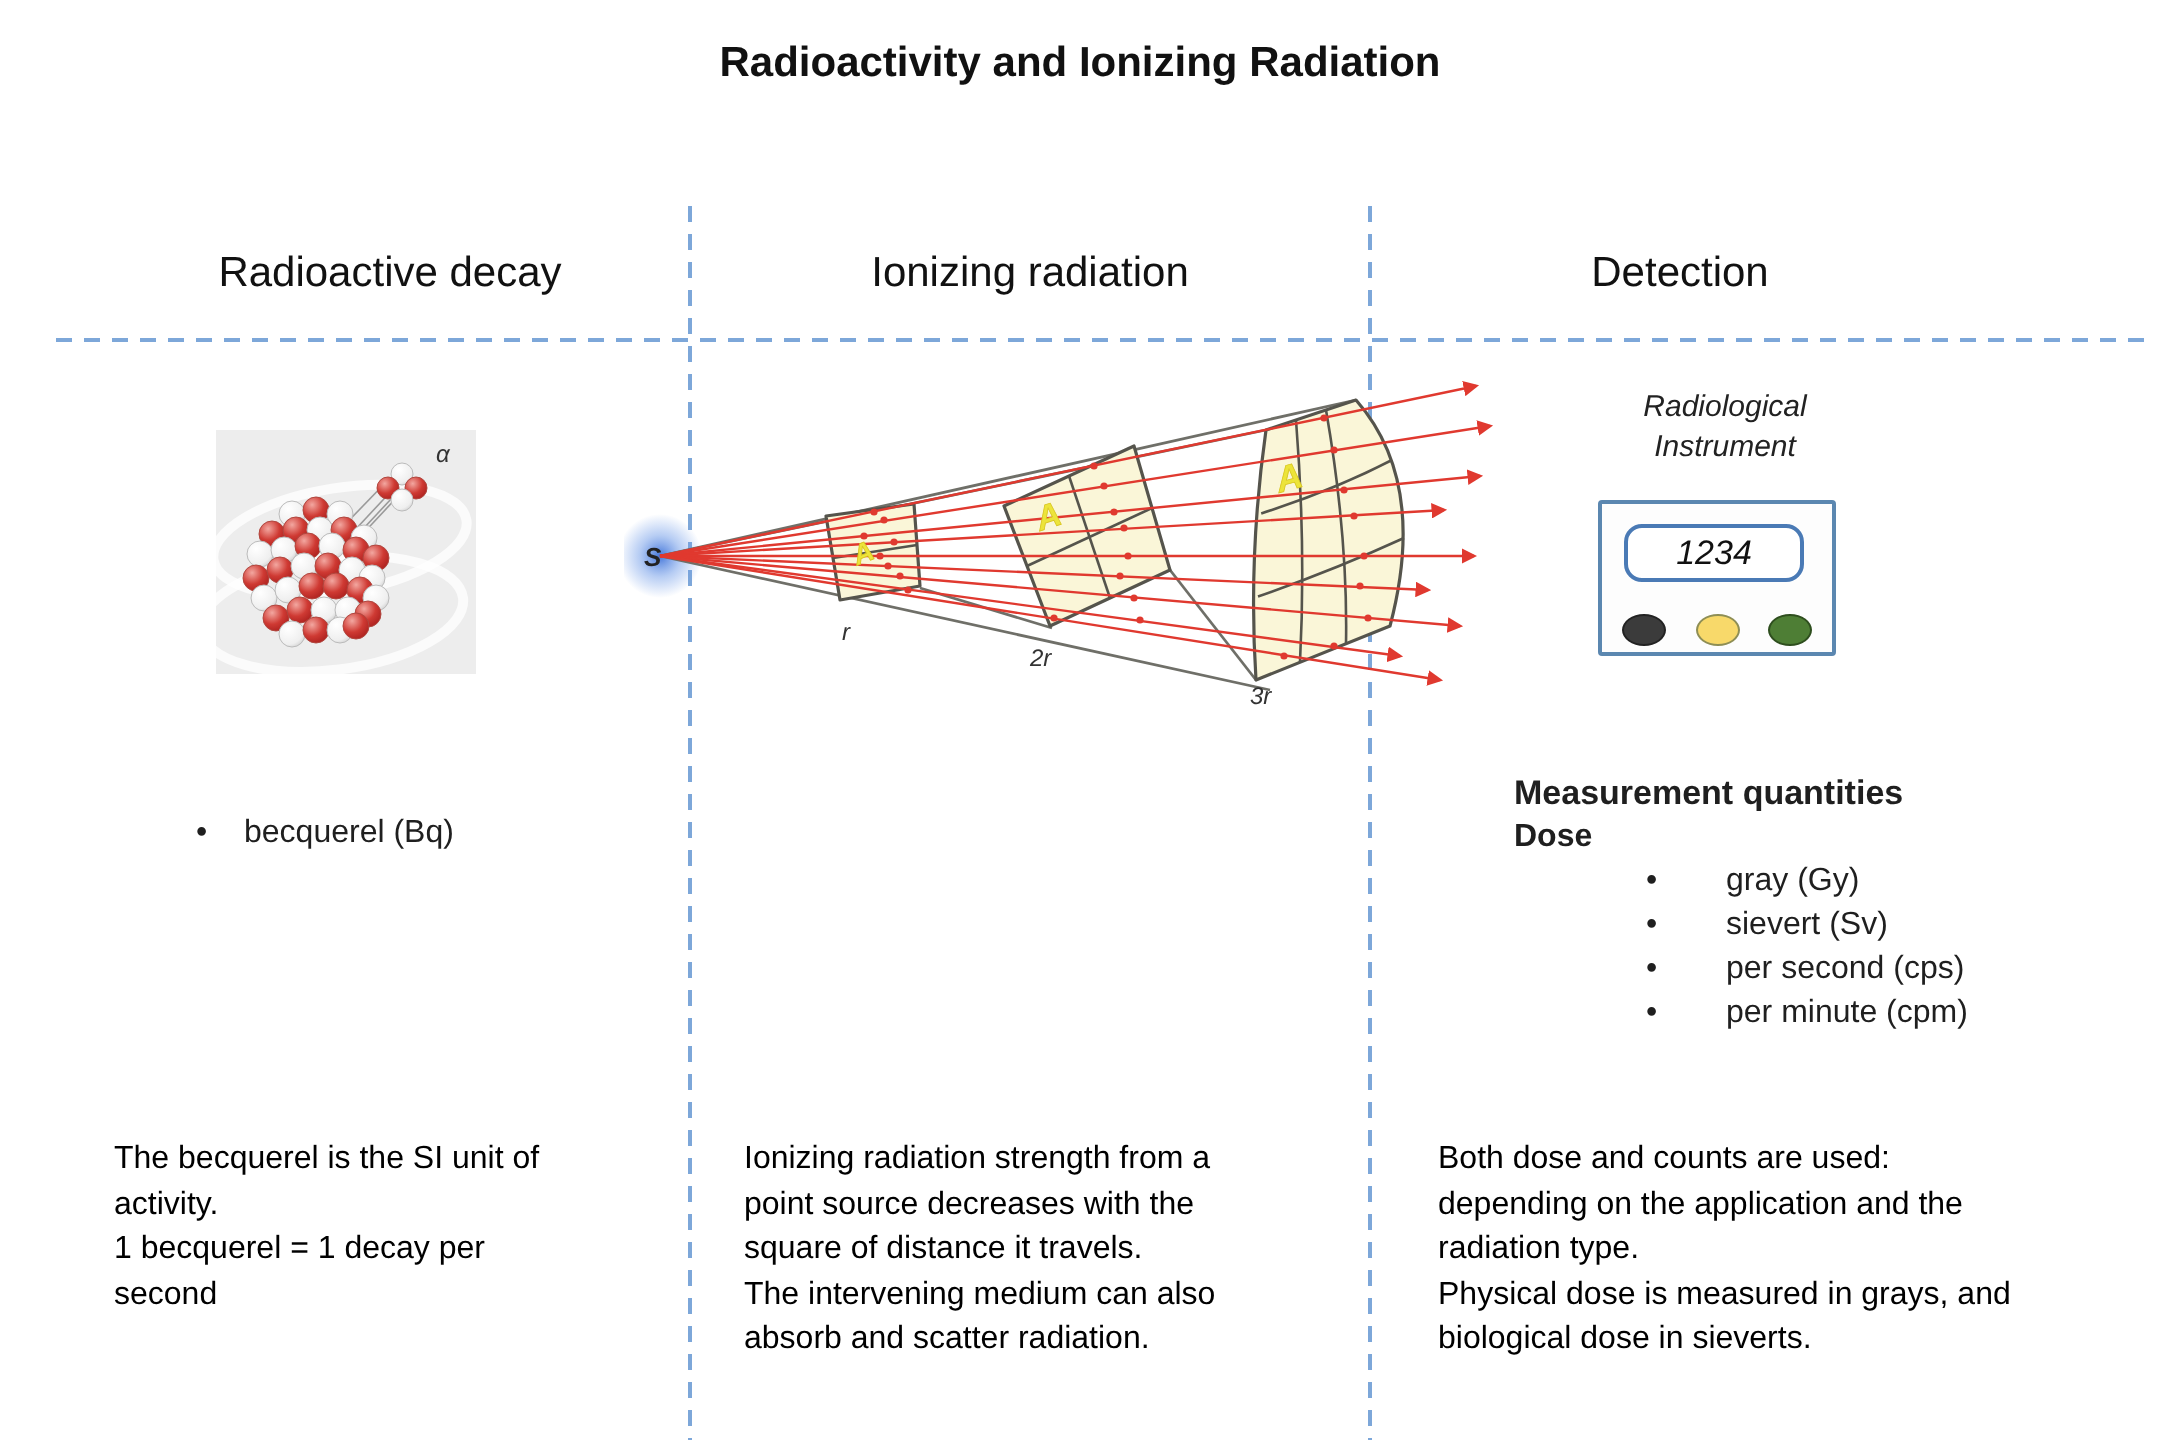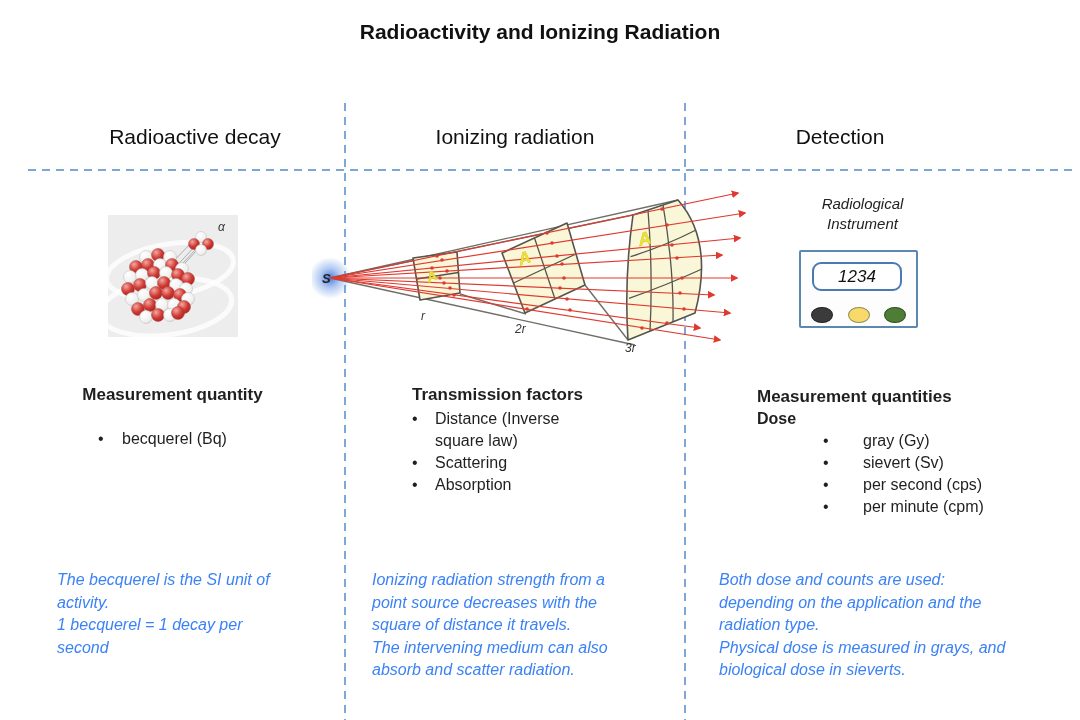--- a/index.html
+++ b/index.html
@@ -28,21 +28,21 @@
   .sec-ion{left:412px;top:384px;width:205px;text-align:left;}
   .sec-det{left:757px;top:386px;width:290px;text-align:left;}
   .bullet-row{display:grid;grid-template-columns:24px 1fr;text-align:left;}
   .bullet-row .dot::before{content:"\2022";}
   .decay-bullet{margin:22px 0 0 68px;}
   .ion-bullets{margin-top:2px;}
   .ion-bullets .bullet-row{grid-template-columns:23px 152px;}
   .det-group-name{font-weight:bold;}
   .det-bullet{margin-left:66px;grid-template-columns:40px 1fr;}
   .note{
-    font-size:16px;line-height:22.5px;font-style:italic;color:#3b82f6;
+    font-size:16px;line-height:22.5px;color:#000000;
     white-space:pre-line;
   }
   .note-decay{left:57px;top:569px;width:290px;}
   .note-ion{left:372px;top:569px;width:305px;}
   .note-det{left:719px;top:569px;width:345px;}
   .instr-label{left:780px;top:194px;width:165px;text-align:center;
     font-style:italic;font-size:15px;line-height:20px;white-space:pre-line;color:#222;}
   .instr-box{left:799px;top:234px;width:115px;height:74px;border:2px solid #5b87b0;
     background:#fdfdfd;border-radius:2px;margin-top:16px;}
   .instr-display{position:absolute;left:11px;top:10px;width:86px;height:25px;
@@ -226,44 +226,26 @@
   <div class="abs instr-label">Radiological
 Instrument</div>
   <div class="abs instr-box">
     <div class="instr-display">1234</div>
     <div class="instr-btn btn-dark"></div>
     <div class="instr-btn btn-yellow"></div>
     <div class="instr-btn btn-green"></div>
   </div>
 
   <div class="abs sec sec-decay">
-    <div class="sec-heading">Measurement quantity</div>
     <div class="bullet-row decay-bullet">
       <span class="dot"></span>
       <span>becquerel (Bq)</span>
     </div>
   </div>
 
-  <div class="abs sec sec-ion">
-    <div class="sec-heading">Transmission factors</div>
-    <div class="ion-bullets">
-      <div class="bullet-row">
-        <span class="dot"></span>
-        <span>Distance (Inverse square law)</span>
-      </div>
-      <div class="bullet-row">
-        <span class="dot"></span>
-        <span>Scattering</span>
-      </div>
-      <div class="bullet-row">
-        <span class="dot"></span>
-        <span>Absorption</span>
-      </div>
-    </div>
-  </div>
 
   <div class="abs sec sec-det">
     <div class="sec-heading">Measurement quantities</div>
     <div class="det-group-name">Dose</div>
     <div class="bullet-row det-bullet">
       <span class="dot"></span>
       <span>gray (Gy)</span>
     </div>
     <div class="bullet-row det-bullet">
       <span class="dot"></span>

